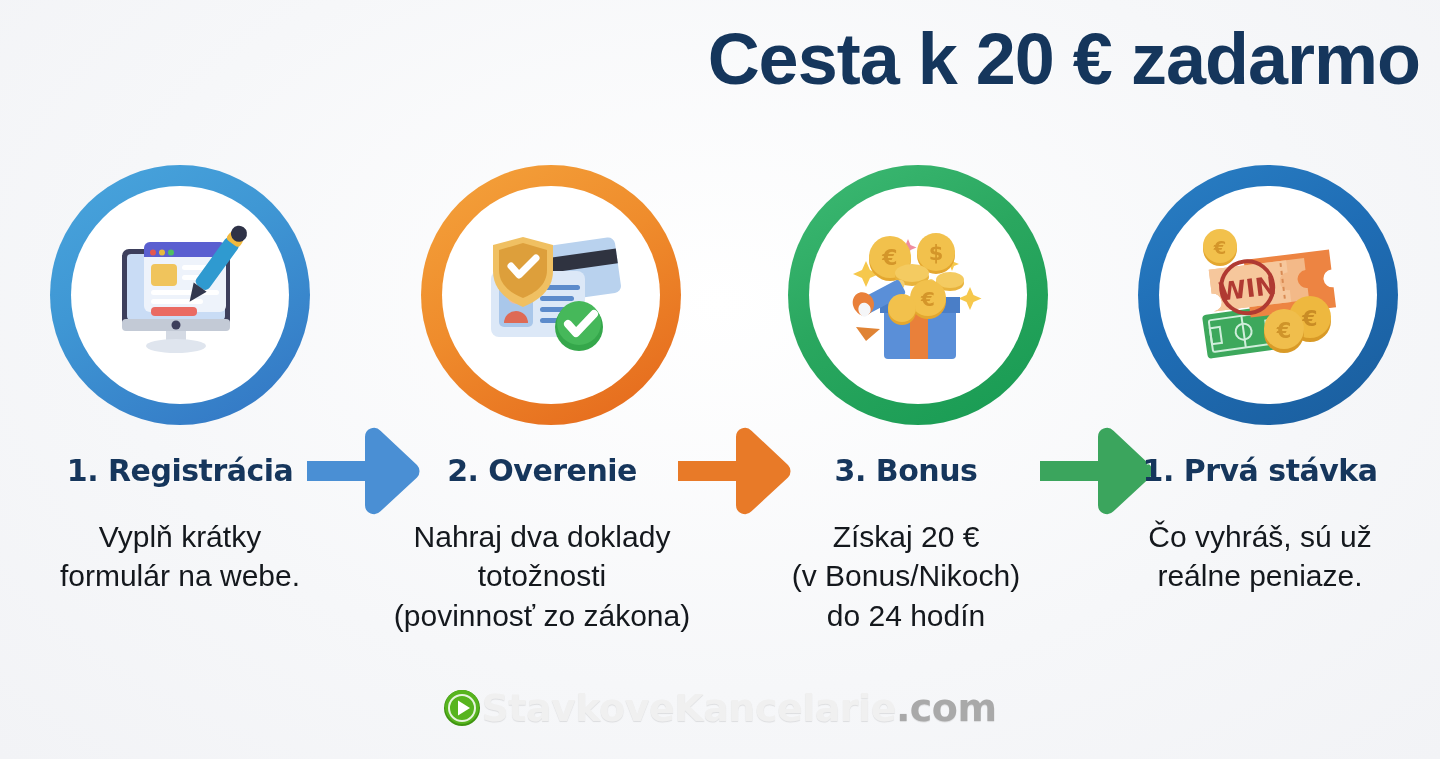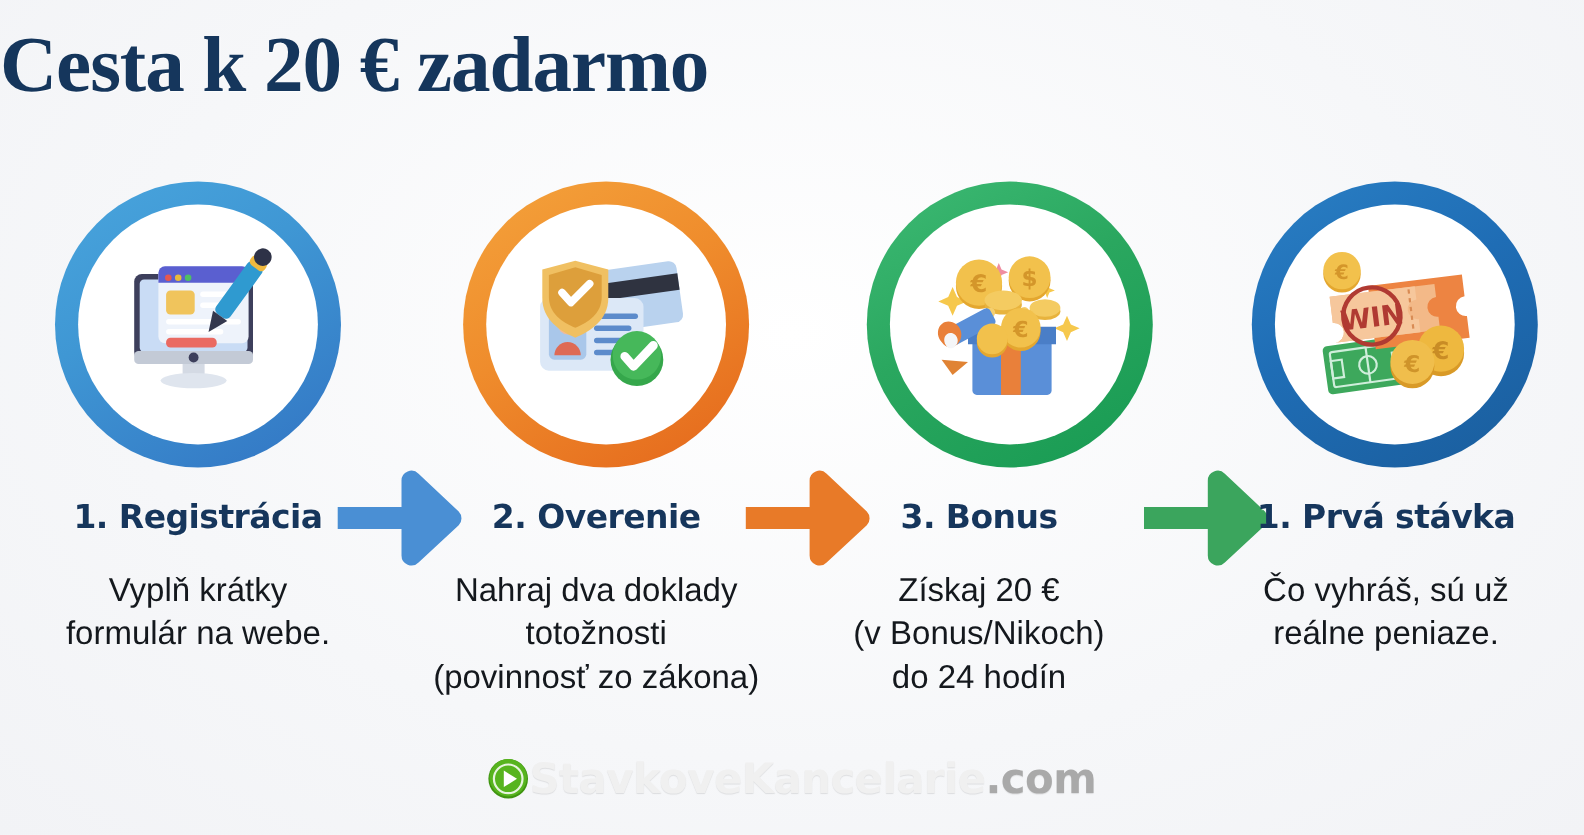--- a/index.html
+++ b/index.html
@@ -22,22 +22,22 @@
     background:
       radial-gradient(ellipse at 50% 40%, #ffffff 0%, #f6f7f9 60%, #f2f3f6 100%);
   }
 
   
   .title {
     position: absolute;
     top: 18px;
     left: 0;
     width: 1420px;
-    text-align: left;
-    font-family: Liberation Serif, serif;
+    text-align: right;
+    font-family: Liberation Sans, sans-serif;
     font-size: 72px;
     font-weight: bold;
     letter-spacing: -1px;
     color: #15365c;
     text-shadow: 1px 1px 0 rgba(255,255,255,0.7);
     white-space: nowrap;
   }
 
   
   .steps {
@@ -105,21 +105,21 @@
     height: 200px;
   }
   .caption {
     position: absolute;
     top: 0;
     width: 340px;
     text-align: center;
   }
   #caption-1 { left: 10px; }
   #caption-2 { left: 372px; }
-  #caption-3 { left: 720px; }
+  #caption-3 { left: 736px; }
   #caption-4 { left: 1090px; }
 
   .caption h2 {
     font-family: "DejaVu Sans", sans-serif;
     font-size: 30px;
     font-weight: bold;
     color: #16365c;
     letter-spacing: -0.5px;
     line-height: 1.05;
     white-space: nowrap;

